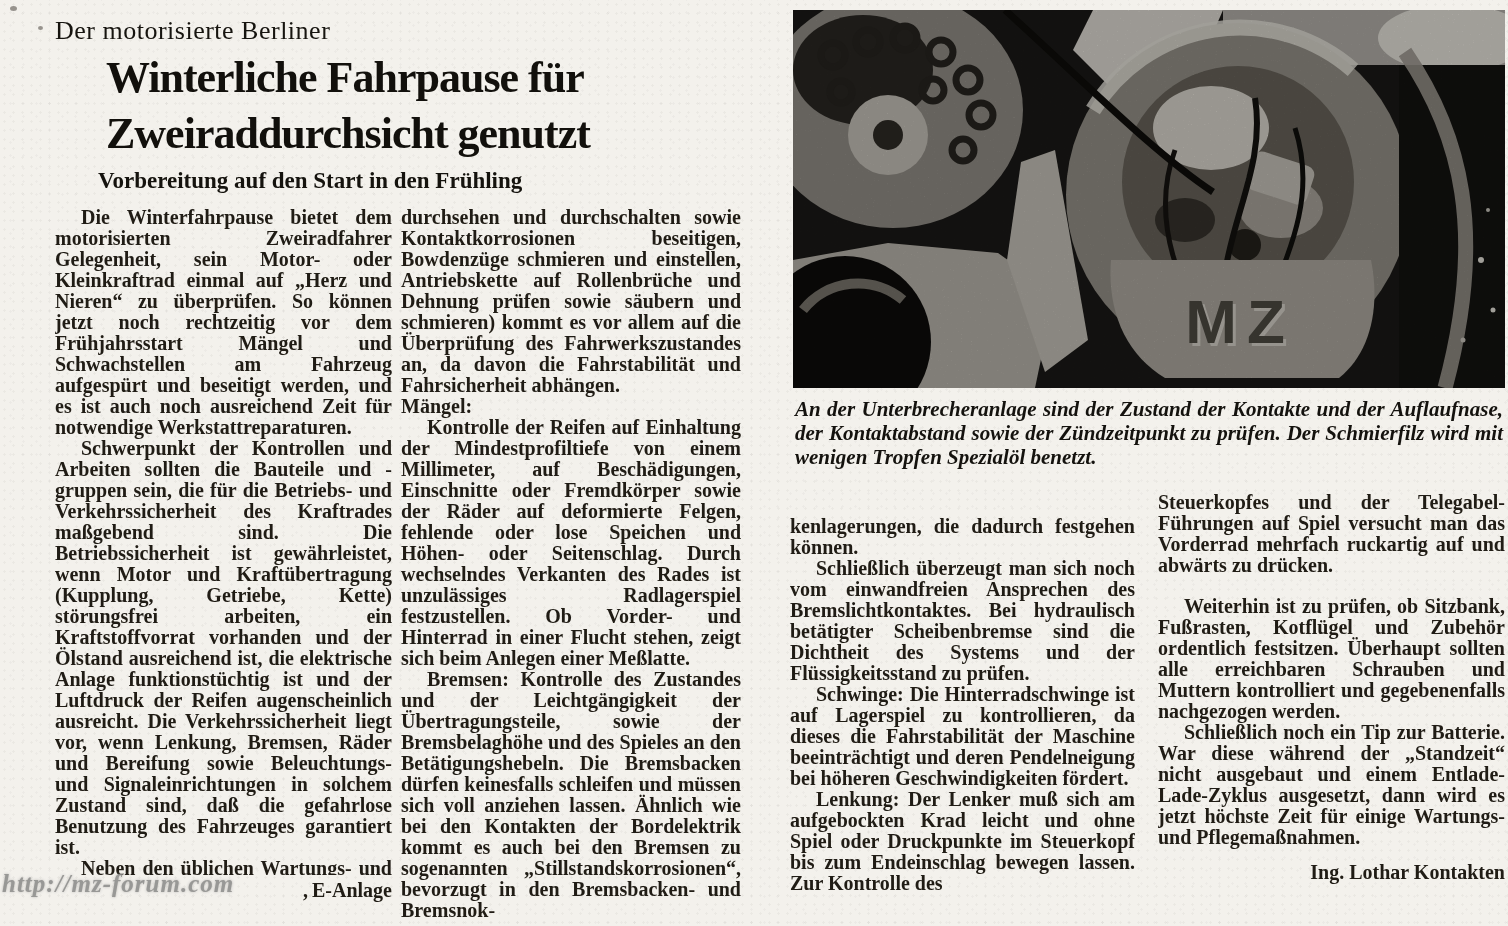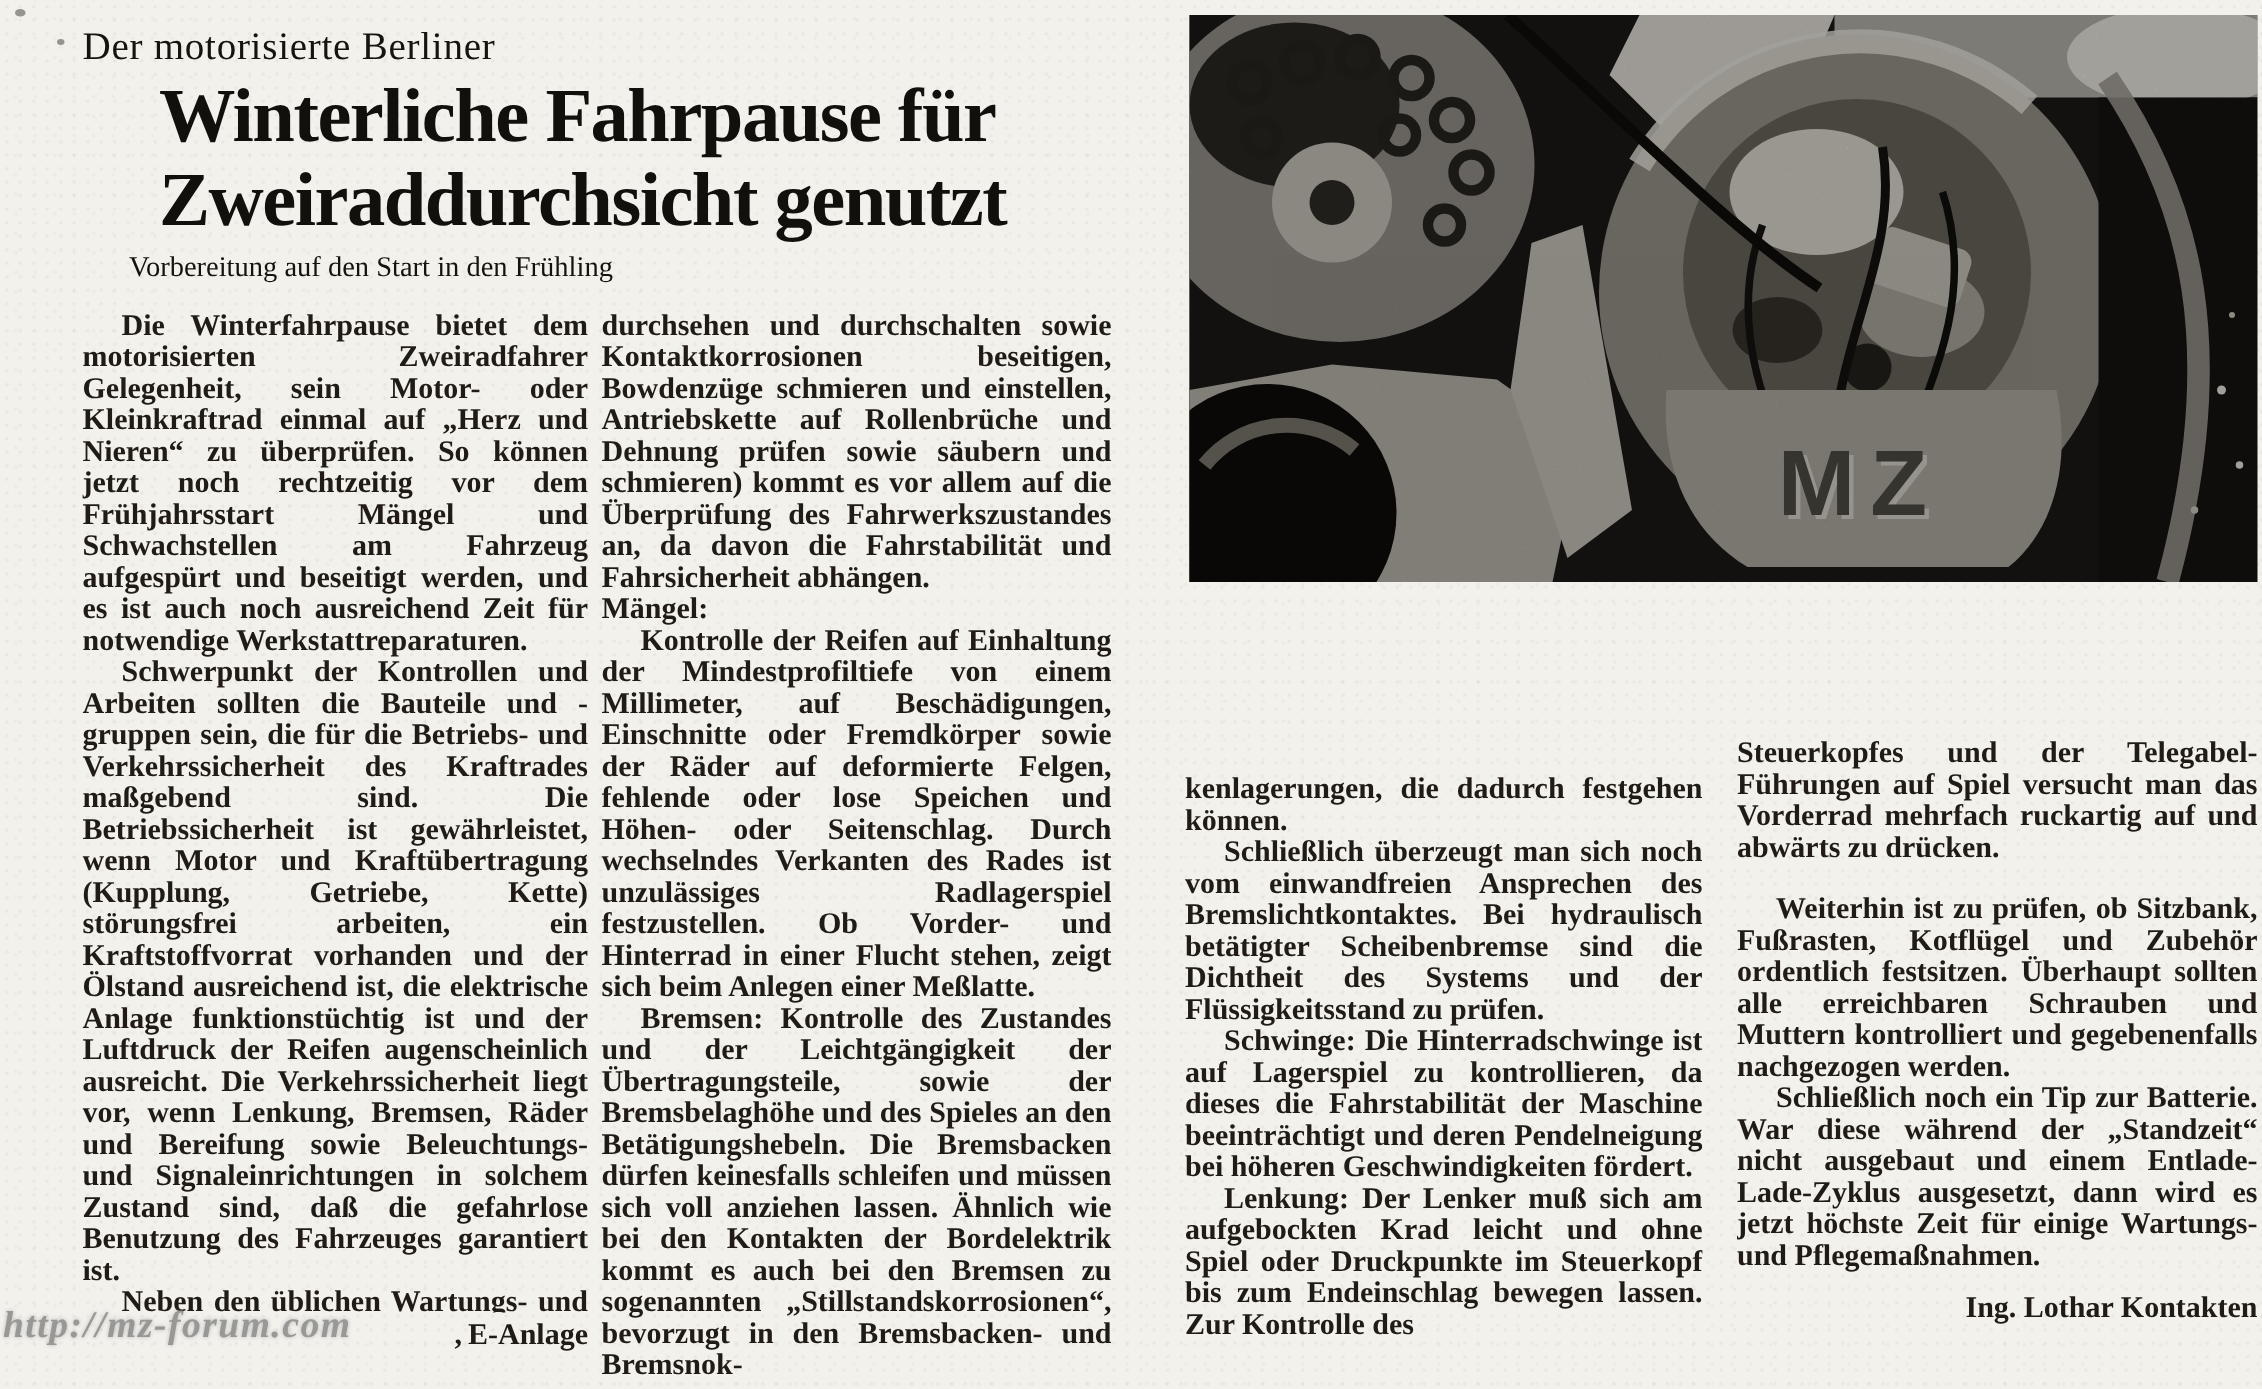--- a/index.html
+++ b/index.html
@@ -12,25 +12,25 @@
     background-position:0 0,4px 6px;
     font-family:"Liberation Serif","DejaVu Serif",serif;
     color:#1b1813;
   }
   .kicker{
     position:absolute;left:55px;top:16px;
     font-size:26px;font-weight:normal;letter-spacing:.5px;color:#16140f;
   }
   .headline{
     position:absolute;left:106px;top:50px;width:660px;
-    font-size:51px;line-height:56px;font-weight:bold;letter-spacing:-1px;color:#12100c;
+    font-size:44px;line-height:56px;font-weight:bold;letter-spacing:-1px;color:#12100c;
   }
   .subtitle{
-    position:absolute;left:86px;top:168px;width:620px;
-    font-size:19px;font-weight:normal;color:#15130e;
+    position:absolute;left:98px;top:168px;width:620px;
+    font-size:23px;font-weight:bold;color:#15130e;
   }
   .col{
     position:absolute;text-align:justify;
     font-size:20px;line-height:21px;font-weight:bold;color:#201c15;
     overflow:hidden;
     hyphens:auto;-webkit-hyphens:auto;
   }
   .col p{margin:0;}
   .col p.ind{text-indent:26px;}
   #col1{left:55px;top:207px;width:337px;height:668px;}
@@ -168,20 +168,21 @@
         <path d="M612,42 C668,124 694,222 652,378" fill="none" stroke="#8e8a82" stroke-width="15" opacity="0.9"></path>
         <circle cx="688" cy="250" r="3" fill="#cfccc4"></circle>
           <circle cx="700" cy="300" r="2.5" fill="#cfccc4"></circle>
         <circle cx="670" cy="330" r="2.5" fill="#b5b1a9"></circle>
           <circle cx="695" cy="200" r="2" fill="#b5b1a9"></circle>
       </g>
       <rect x="0" y="0" width="712" height="378" filter="url(#grain)" opacity="0.22"></rect>
     </svg>
   </div>
 
+  <div class="caption">An der Unterbrecheranlage sind der Zustand der Kontakte und der Auflaufnase, der Kontaktabstand sowie der Zündzeitpunkt zu prüfen. Der Schmierfilz wird mit wenigen Tropfen Spezialöl benetzt.</div>
 
   <div class="col" id="col3">
     <p>kenlagerungen, die dadurch festgehen können.</p>
     <p class="ind">Schließlich überzeugt man sich noch vom einwandfreien Ansprechen des Bremslichtkontaktes. Bei hydraulisch betätigter Scheibenbremse sind die Dichtheit des Systems und der Flüssigkeitsstand zu prüfen.</p>
     <p class="ind">Schwinge: Die Hinterradschwinge ist auf Lagerspiel zu kontrollieren, da dieses die Fahrstabilität der Maschine beeinträchtigt und deren Pendelneigung bei höheren Geschwindigkeiten fördert.</p>
     <p class="ind">Lenkung: Der Lenker muß sich am aufgebockten Krad leicht und ohne Spiel oder Druckpunkte im Steuerkopf bis zum Endeinschlag bewegen lassen. Zur Kontrolle des</p>
   </div>
 
   <div class="col" id="col4">
     <p>Steuerkopfes und der Telegabel-Führungen auf Spiel versucht man das Vorderrad mehrfach ruckartig auf und abwärts zu drücken.</p>

